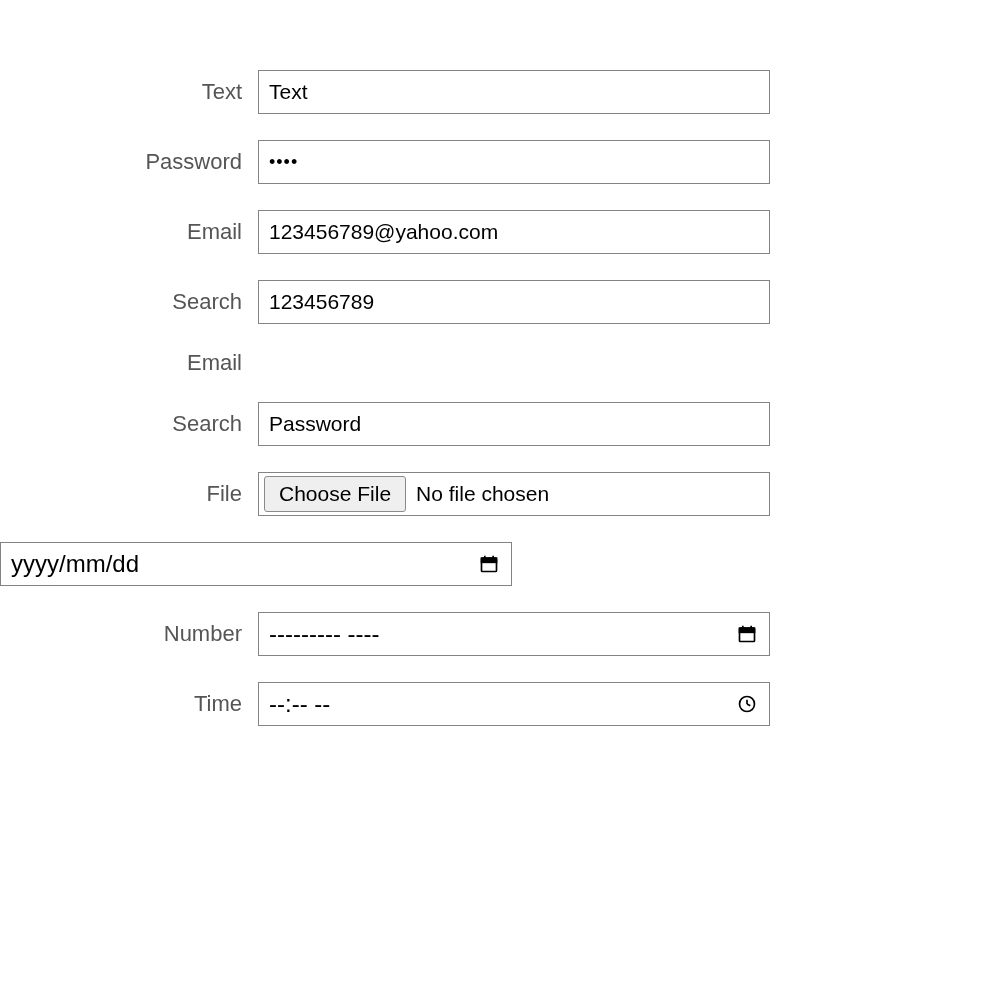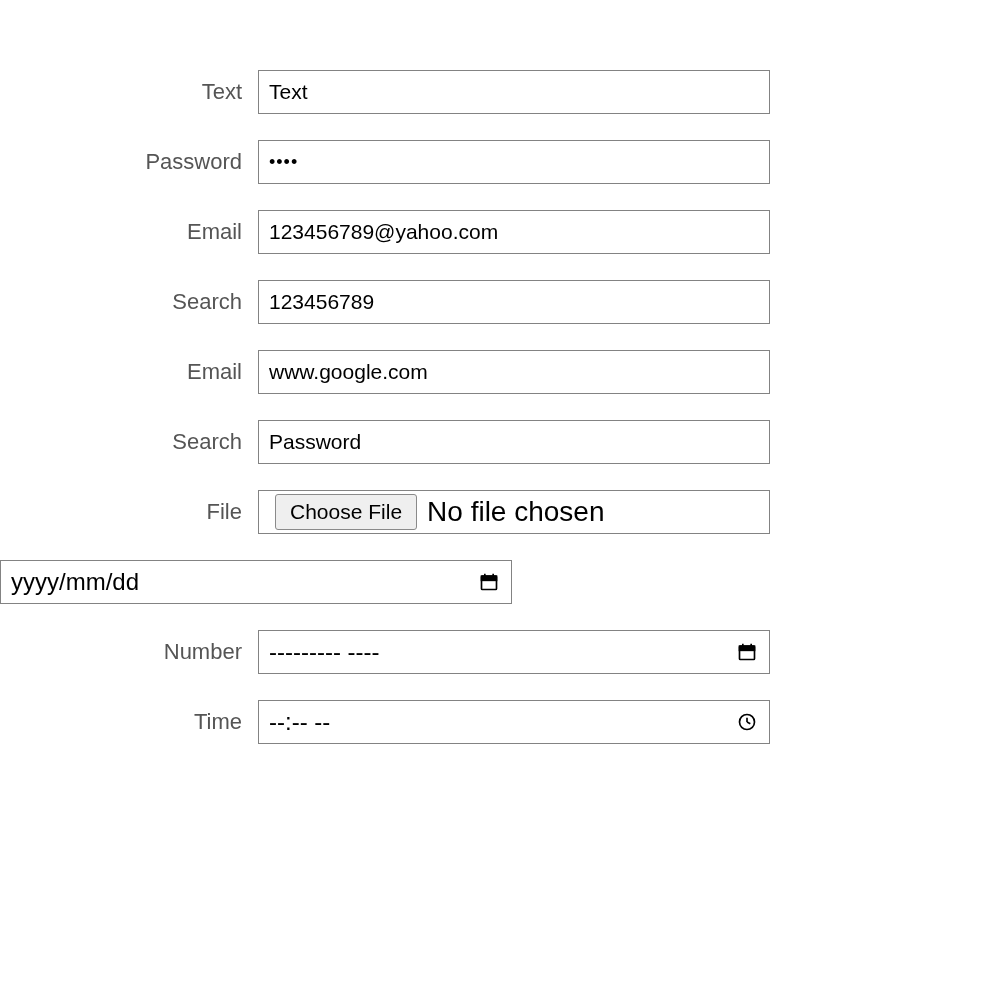--- a/index.html
+++ b/index.html
@@ -61,21 +61,21 @@
     .choose-file-btn {
       background: #efefef;
       border: 1px solid #8a8a8a;
       border-radius: 3px;
       padding: 5px 14px;
       font-size: 21px;
       color: #000;
       cursor: pointer;
     }
     .file-status {
-      font-size: 28px;
+      font-size: 21px;
       color: #000;
     }
     .end-icon {
       position: absolute;
       right: 12px;
       top: 50%;
       transform: translateY(-50%);
       width: 20px;
       height: 20px;
       display: flex;
@@ -120,35 +120,32 @@
 
   <div class="form-row">
     <div class="form-label">Search</div>
     <div class="form-field faux-input">
       <span class="text-value">123456789</span>
     </div>
   </div>
 
   <div class="form-row">
     <div class="form-label">Email</div>
-    <div class="form-field faux-input">
-      <span class="text-value">www.google.com</span>
-    </div>
   </div>
 
   <div class="form-row">
     <div class="form-label">Search</div>
     <div class="form-field faux-input">
       <span class="text-value">Password</span>
     </div>
   </div>
 
   <div class="form-row">
     <div class="form-label">File</div>
-    <div class="form-field" style="padding:0 16px;">
+    <div class="form-field" style="padding:0 5px;">
       <div class="file-input-inner">
         <button class="choose-file-btn">Choose File</button>
         <span class="file-status">No file chosen</span>
       </div>
     </div>
   </div>
 
   <div class="form-row">
     <div class="form-field faux-input">
       <span class="placeholder-value">yyyy/mm/dd</span>

